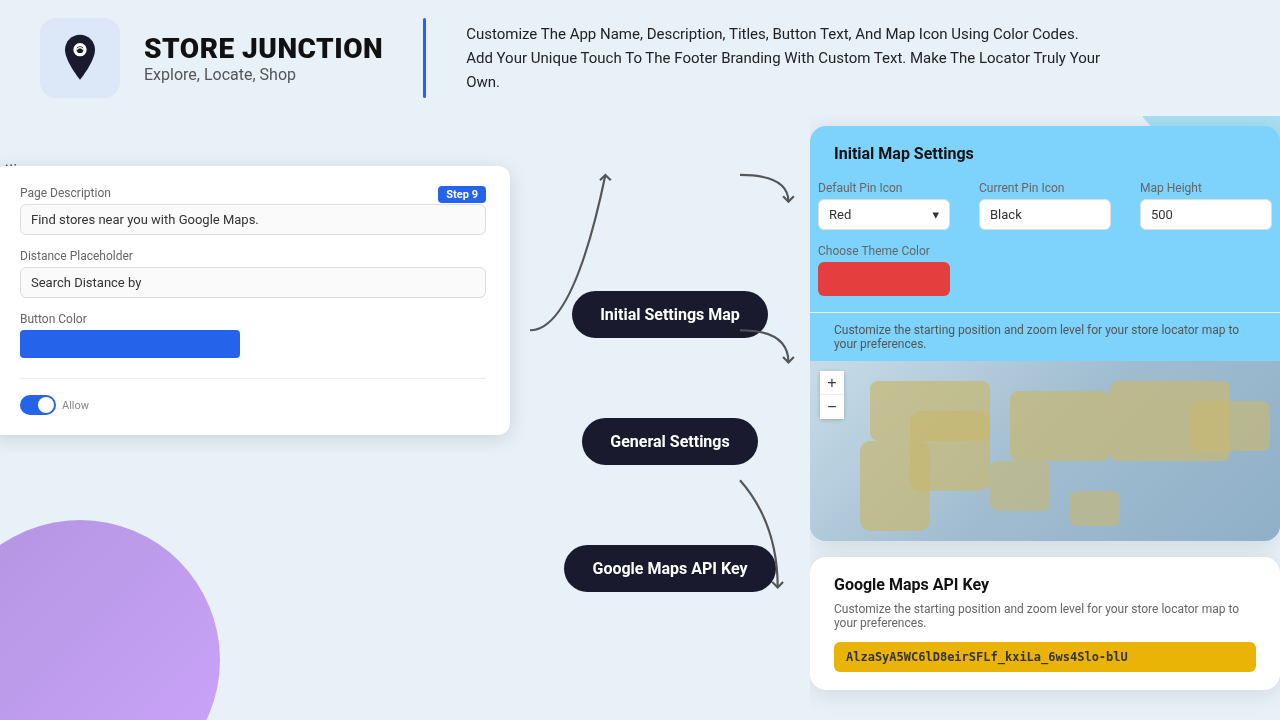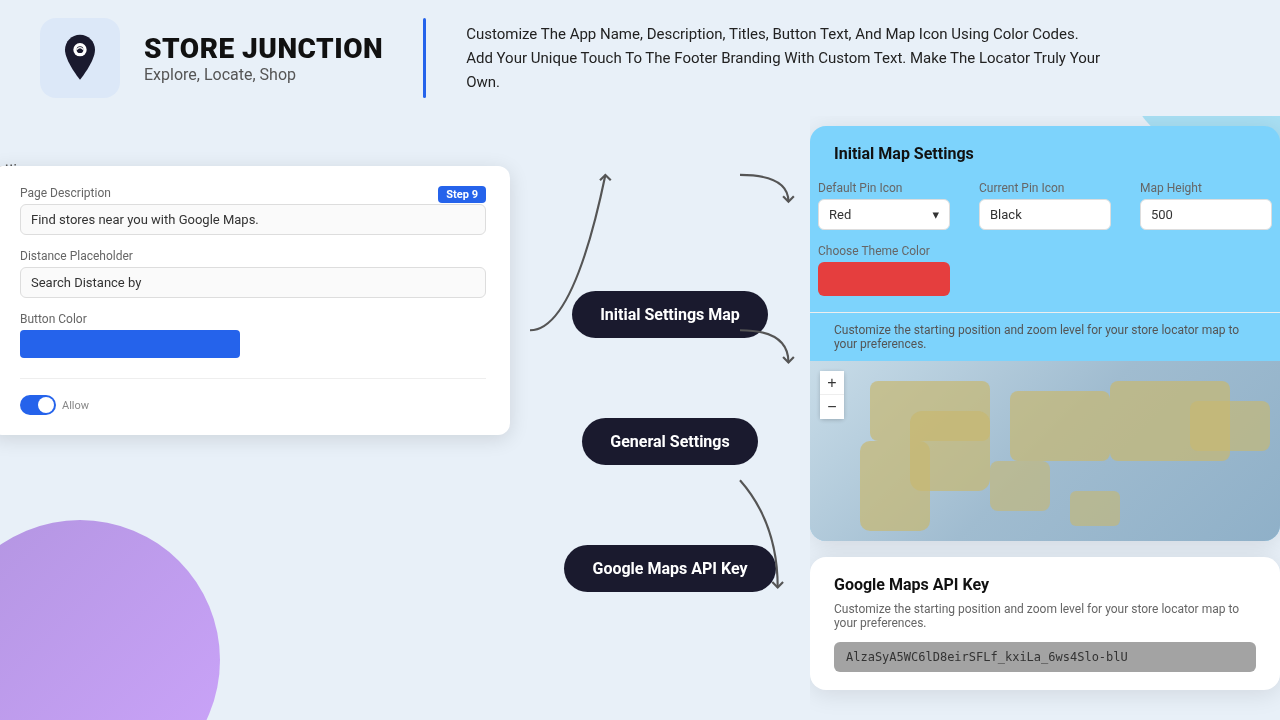--- a/index.html
+++ b/index.html
@@ -355,26 +355,27 @@
       font-weight: 700;
       color: #111;
       margin-bottom: 8px;
     }
     .api-desc {
       font-size: 12px;
       color: #666;
       margin-bottom: 12px;
     }
     .api-key-field {
-      background: #a3a3a3;
+      background: #eab308;
       border-radius: 6px;
       padding: 8px 12px;
       font-size: 12px;
       color: #333;
       font-family: monospace;
+      font-weight: bold;
     }
 
     
     .partial-settings {
       position: absolute;
       left: -10px;
       top: 45px;
       font-size: 13px;
       color: #555;
       font-weight: 500;

